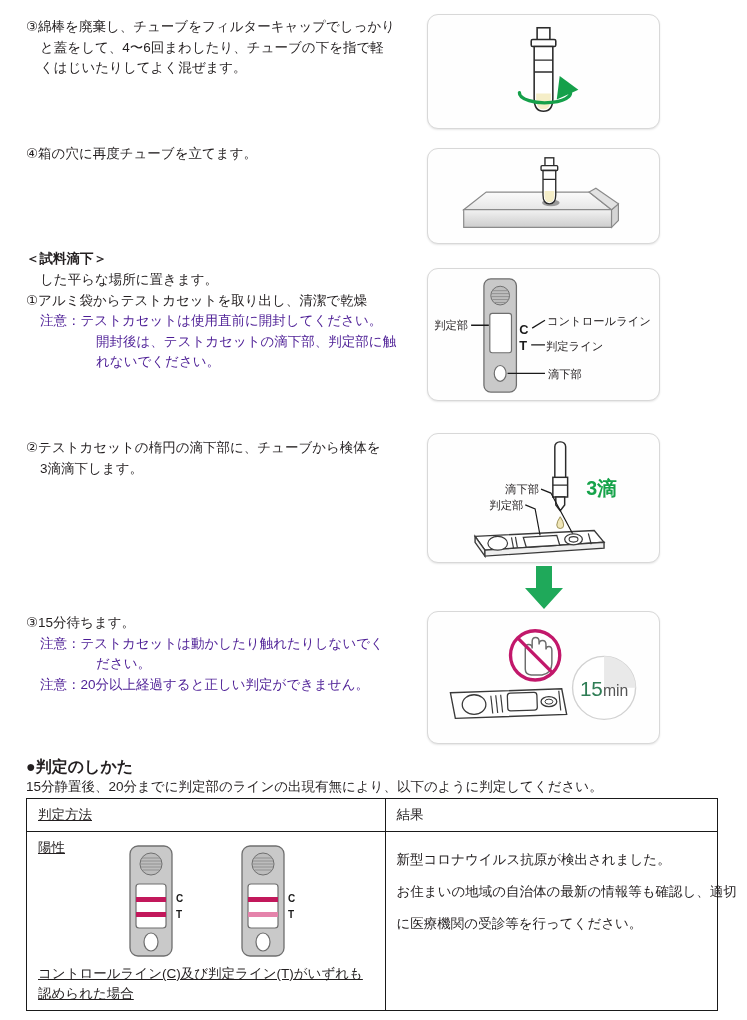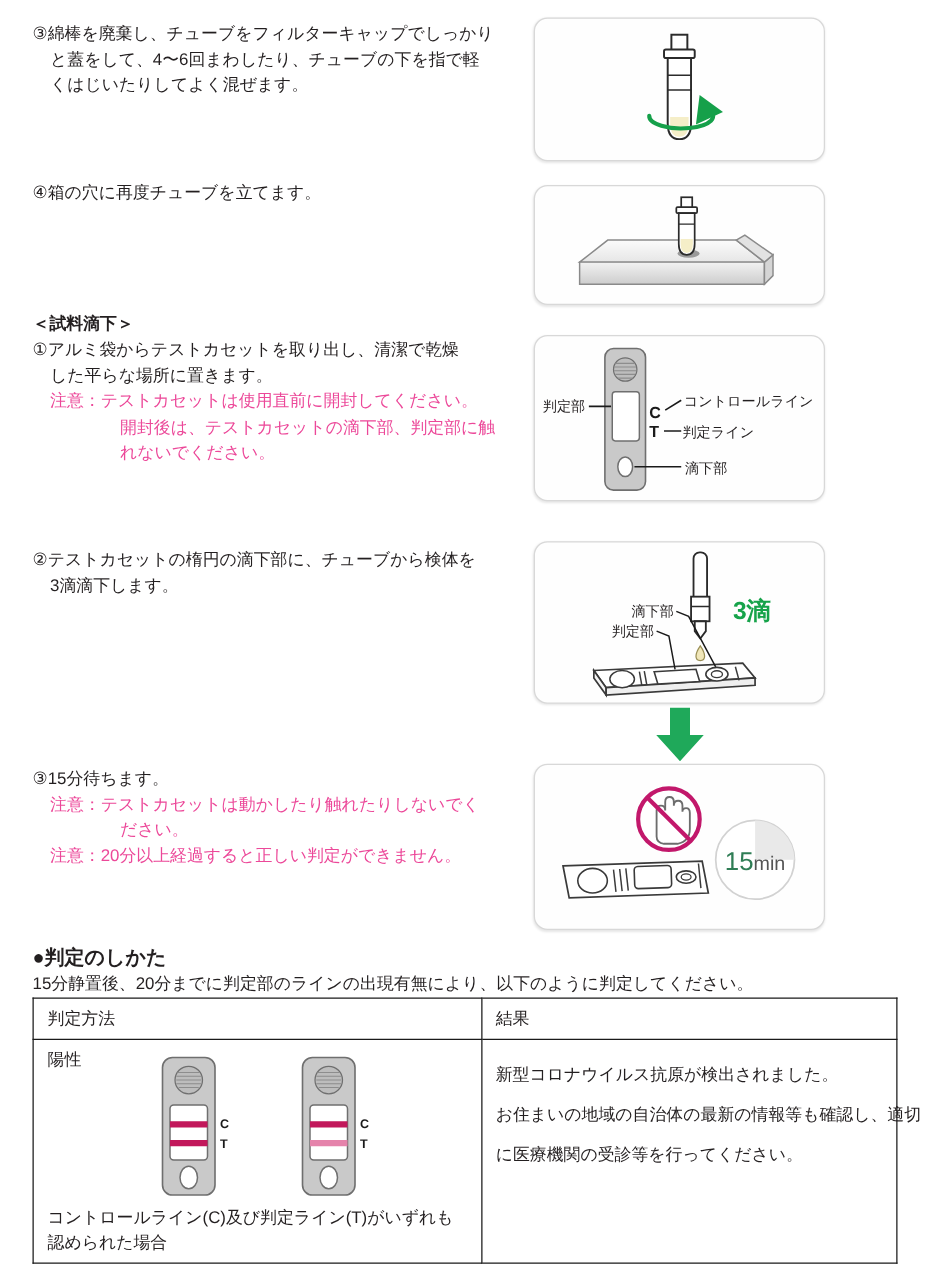--- a/index.html
+++ b/index.html
@@ -13,21 +13,21 @@
     position: relative;
     overflow: hidden;
   }
   .page { position: relative; width: 712px; height: 1020px; }
 
   
   .txt-block { position: absolute; font-size: 13.5px; line-height: 20.5px; }
   .txt-line { white-space: pre; }
   .indent1 { padding-left: 14px; }
   .indent3 { padding-left: 70px; }
-  .warn { color: #ec4899; }
+  .warn { color: #4c1d95; }
   .bold { font-weight: bold; font-family: Liberation Serif, serif; }
 
   
   .panel {
     position: absolute;
     background: #fefefe;
     border: 1px solid #d8d8d8;
     border-radius: 11px;
     box-shadow: 0 1px 2px rgba(0,0,0,0.10);
     overflow: hidden;
@@ -56,21 +56,21 @@
     border-collapse: collapse;
     table-layout: fixed;
   }
   table.result-table td {
     border: 1.3px solid #1a1a1a;
     vertical-align: top;
     font-size: 13.5px;
     line-height: 20px;
     padding: 6px 9px 6px 11px;
   }
-  .cell-method { width: 358px; }
+  .cell-method { width: 358px; text-decoration: underline; }
   .cell-result { width: 332px; }
   .th-row td { height: 28px; padding-top: 4px; }
   .body-row td { height: 158px; }
   .res-line { white-space: pre; margin-top: 12px; }
   .method-label { display: block; }
   .cassette-row {
     display: flex;
     gap: 26px;
     justify-content: center;
     margin-top: -16px;
@@ -136,22 +136,22 @@
       <rect x="114" y="17" width="17" height="5" rx="1" fill="#ffffff" stroke="#2b2b2b" stroke-width="1.4"></rect>
       <path d="M116 22 L116 47 Q116 56 122.5 56 Q129 56 129 47 L129 22 Z" fill="#ffffff" stroke="#2b2b2b" stroke-width="1.4"></path>
       <line x1="116" y1="31" x2="129" y2="31" stroke="#2b2b2b" stroke-width="1.1"></line>
       <path d="M117.5 43 L117.5 47 Q117.5 54.5 122.5 54.5 Q127.5 54.5 127.5 47 L127.5 43 Z" fill="#f5eec8"></path>
     </svg>
   </div>
 
   <div class="txt-block bold" style="left:26px; top:249px; width:392px;">＜試料滴下＞</div>
 
   <div class="txt-block" style="left:26px; top:270px; width:392px;">
+    <div class="txt-line indent1">した平らな場所に置きます。</div>
     <div class="txt-line">①アルミ袋からテストカセットを取り出し、清潔で乾燥</div>
-    <div class="txt-line indent1">した平らな場所に置きます。</div>
     <div class="txt-line indent1 warn">注意：テストカセットは使用直前に開封してください。</div>
     <div class="txt-line indent3 warn">開封後は、テストカセットの滴下部、判定部に触</div>
     <div class="txt-line indent3 warn">れないでください。</div>
   </div>
 
   <div class="panel" style="left:427px; top:268px; width:233px; height:133px;">
     <svg viewBox="0 0 233 133">
 
       <rect x="56" y="10" width="33" height="115" rx="7" fill="#c9c9c9" stroke="#6f6f6f" stroke-width="1.3"></rect>
 

